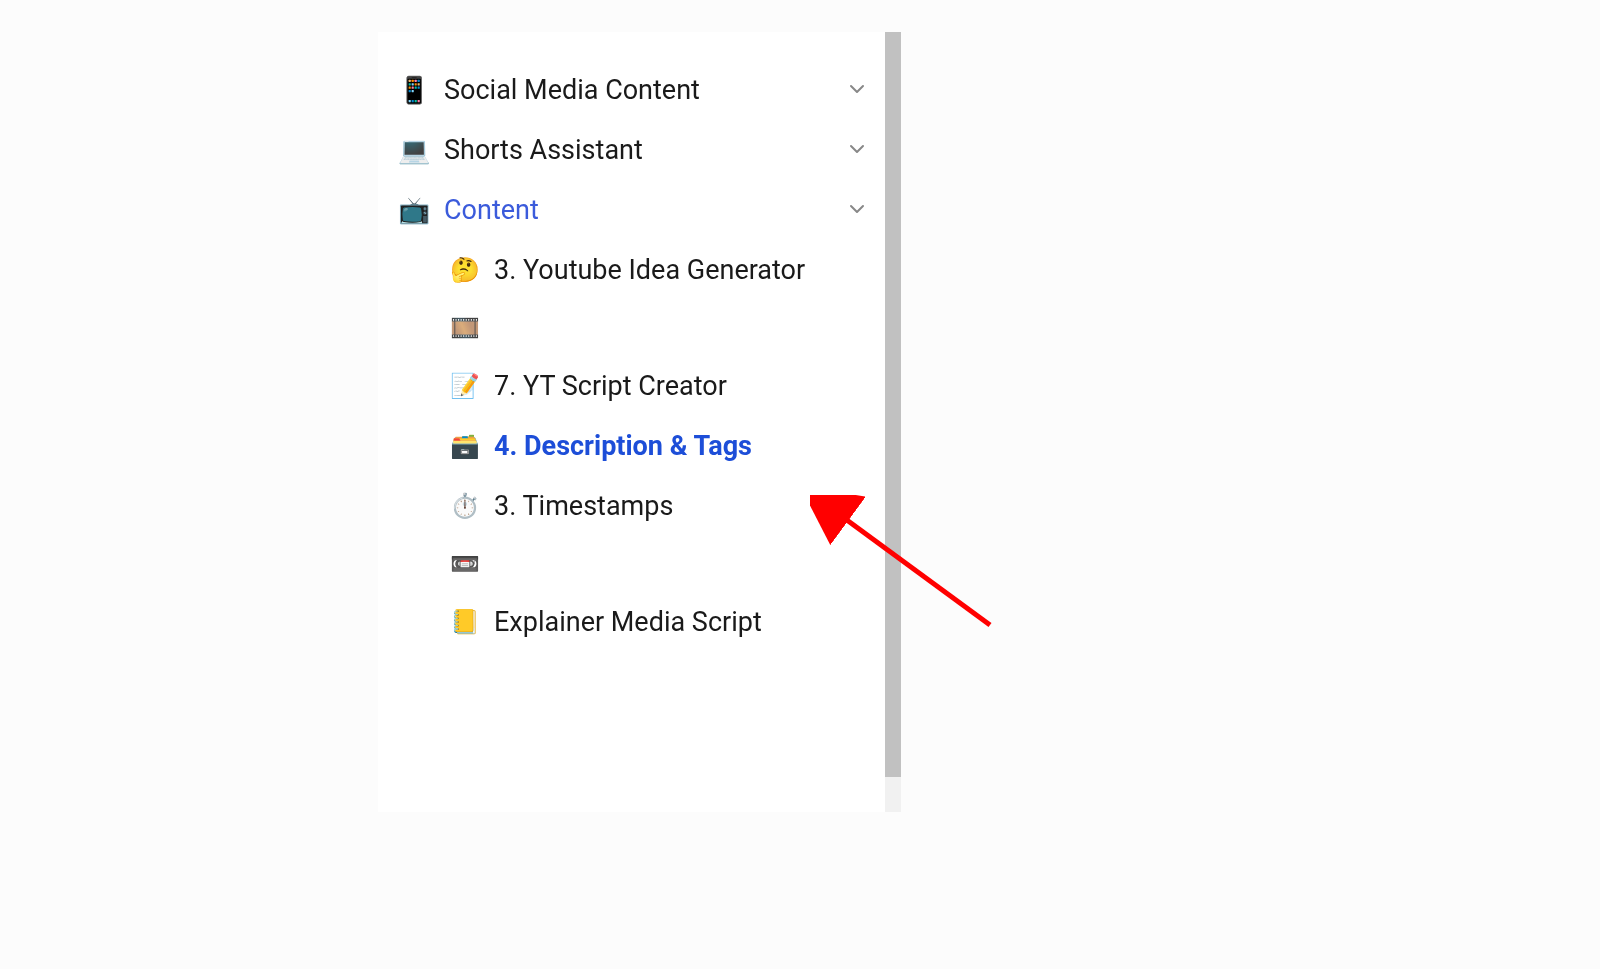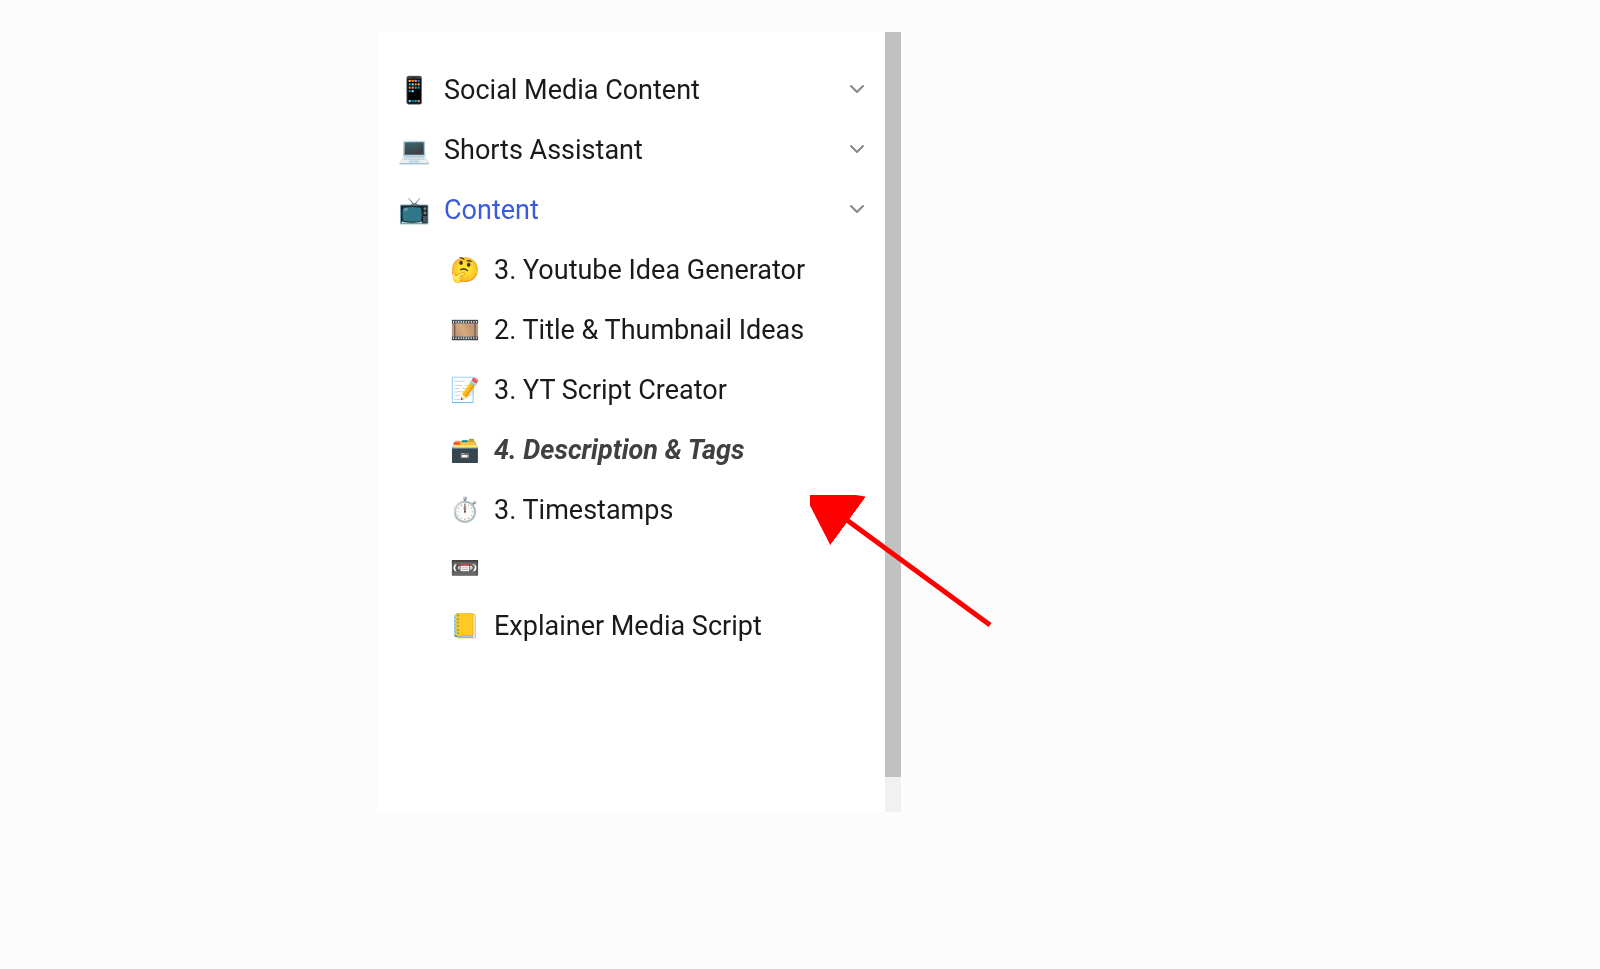--- a/index.html
+++ b/index.html
@@ -89,23 +89,22 @@
       width: 30px;
       display: inline-flex;
       align-items: center;
       justify-content: center;
     }
     .subitem-label {
       font-size: 27px;
       font-weight: 400;
     }
     .subitem.selected .subitem-label {
-      color: #404040;
+      color: #1d4ed8;
       font-weight: 700;
-      font-style: italic;
     }
     .annotation-arrow {
       position: absolute;
       pointer-events: none;
     }
   </style>
 </head>
 <body>
 
 <div class="panel">
@@ -150,26 +149,25 @@
 
     <div class="subitems">
 
       <div class="subitem">
         <span class="subitem-icon">🤔</span>
         <span class="subitem-label">3. Youtube Idea Generator</span>
       </div>
 
       <div class="subitem">
         <span class="subitem-icon">🎞️</span>
-        <span class="subitem-label">2. Title &amp; Thumbnail Ideas</span>
       </div>
 
       <div class="subitem">
         <span class="subitem-icon">📝</span>
-        <span class="subitem-label">3. YT Script Creator</span>
+        <span class="subitem-label">7. YT Script Creator</span>
       </div>
 
       <div class="subitem selected">
         <span class="subitem-icon">🗃️</span>
         <span class="subitem-label">4. Description &amp; Tags</span>
       </div>
 
       <div class="subitem">
         <span class="subitem-icon">⏱️</span>
         <span class="subitem-label">3. Timestamps</span>

